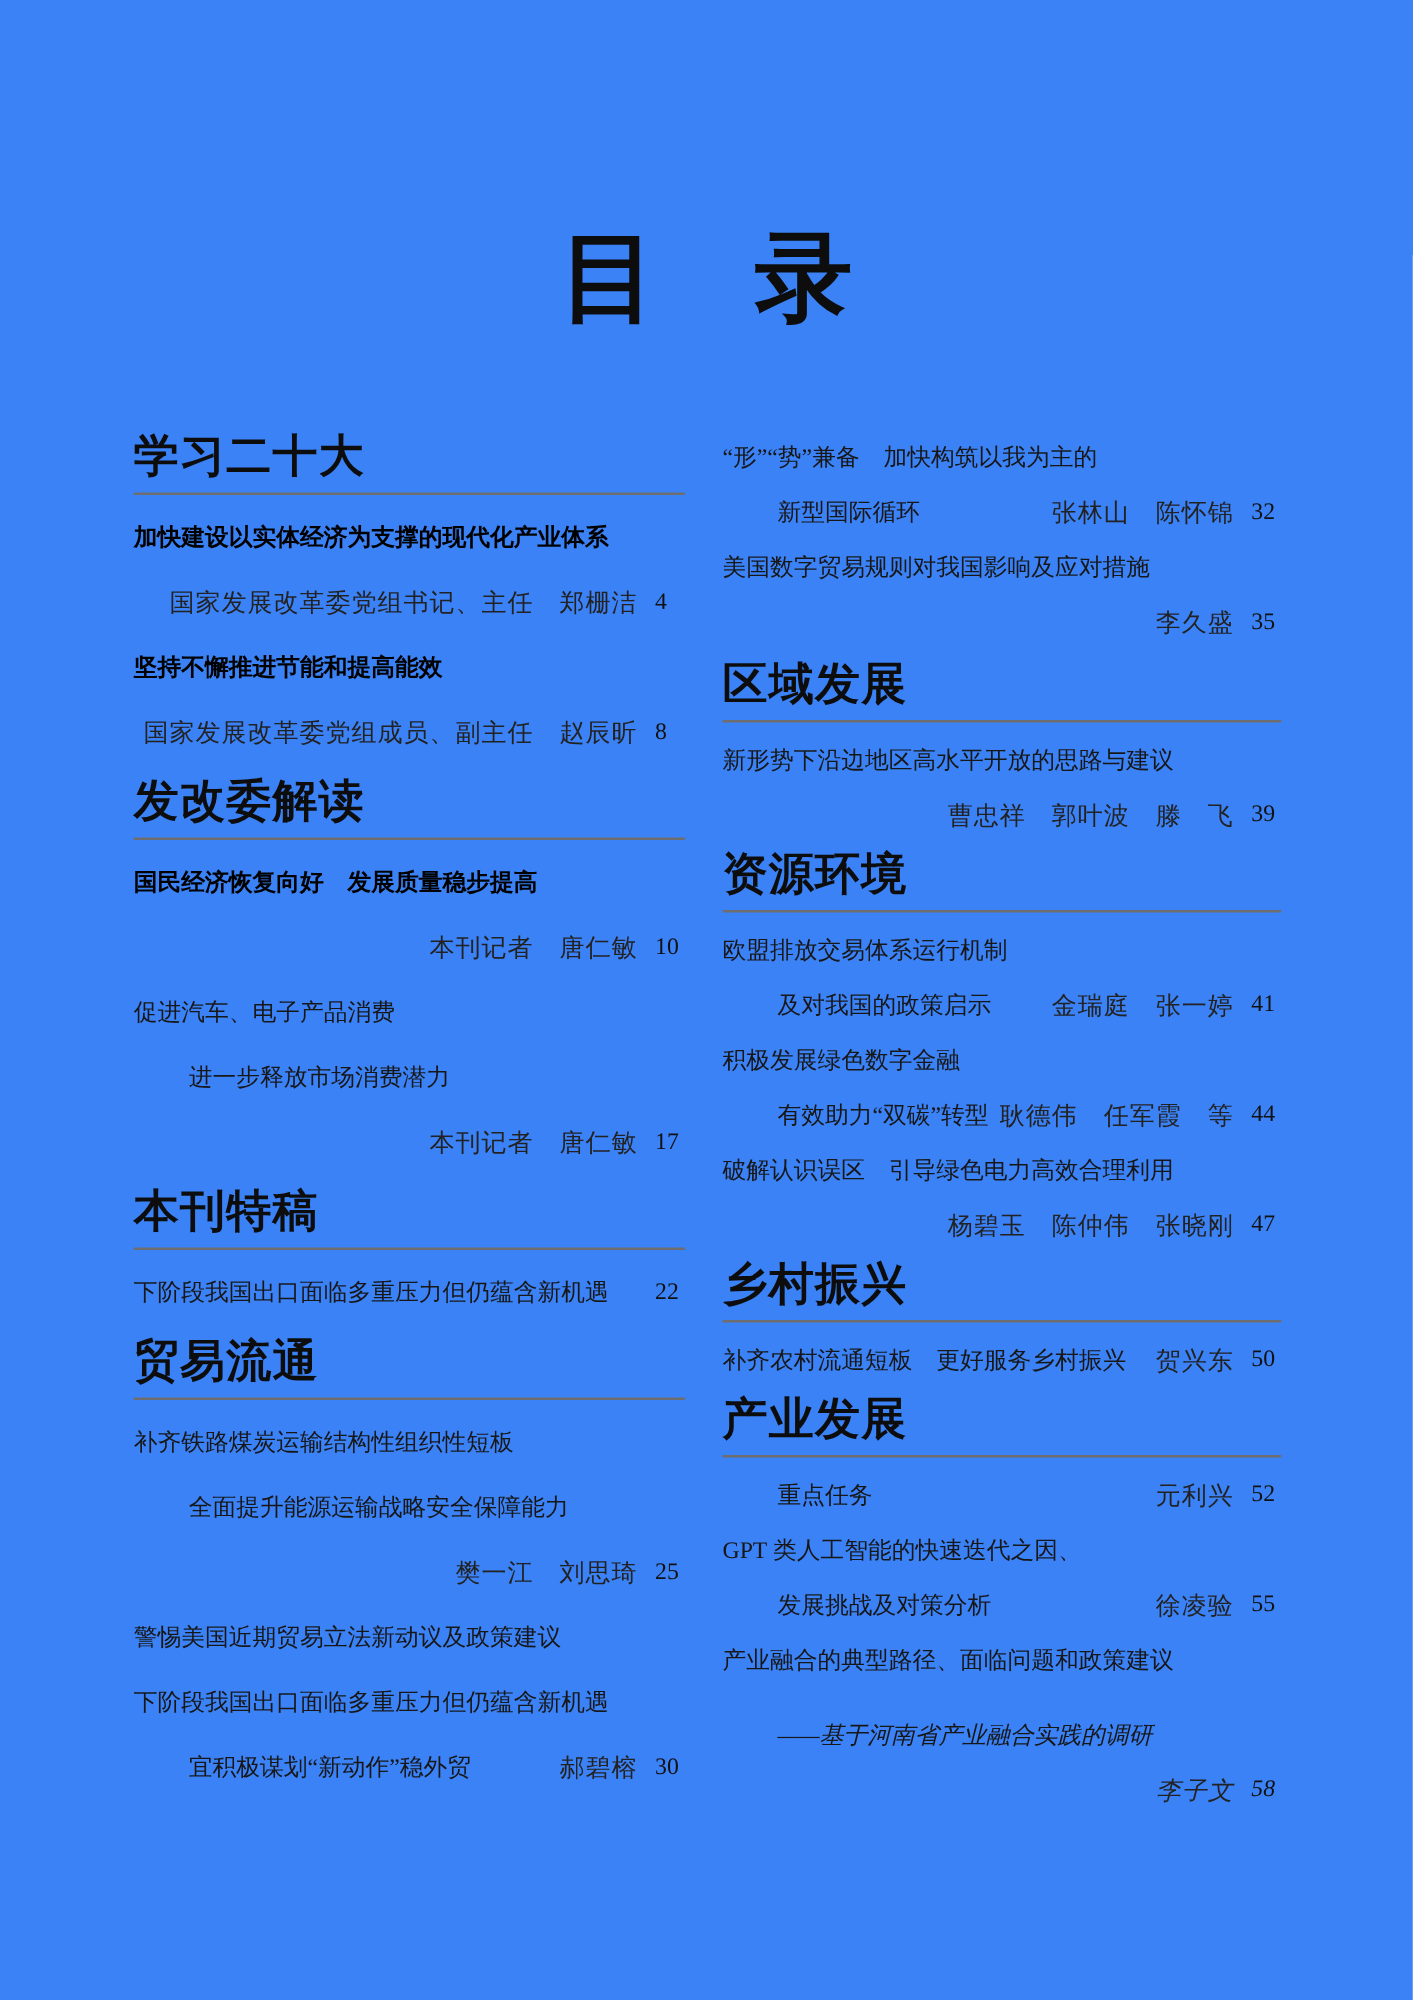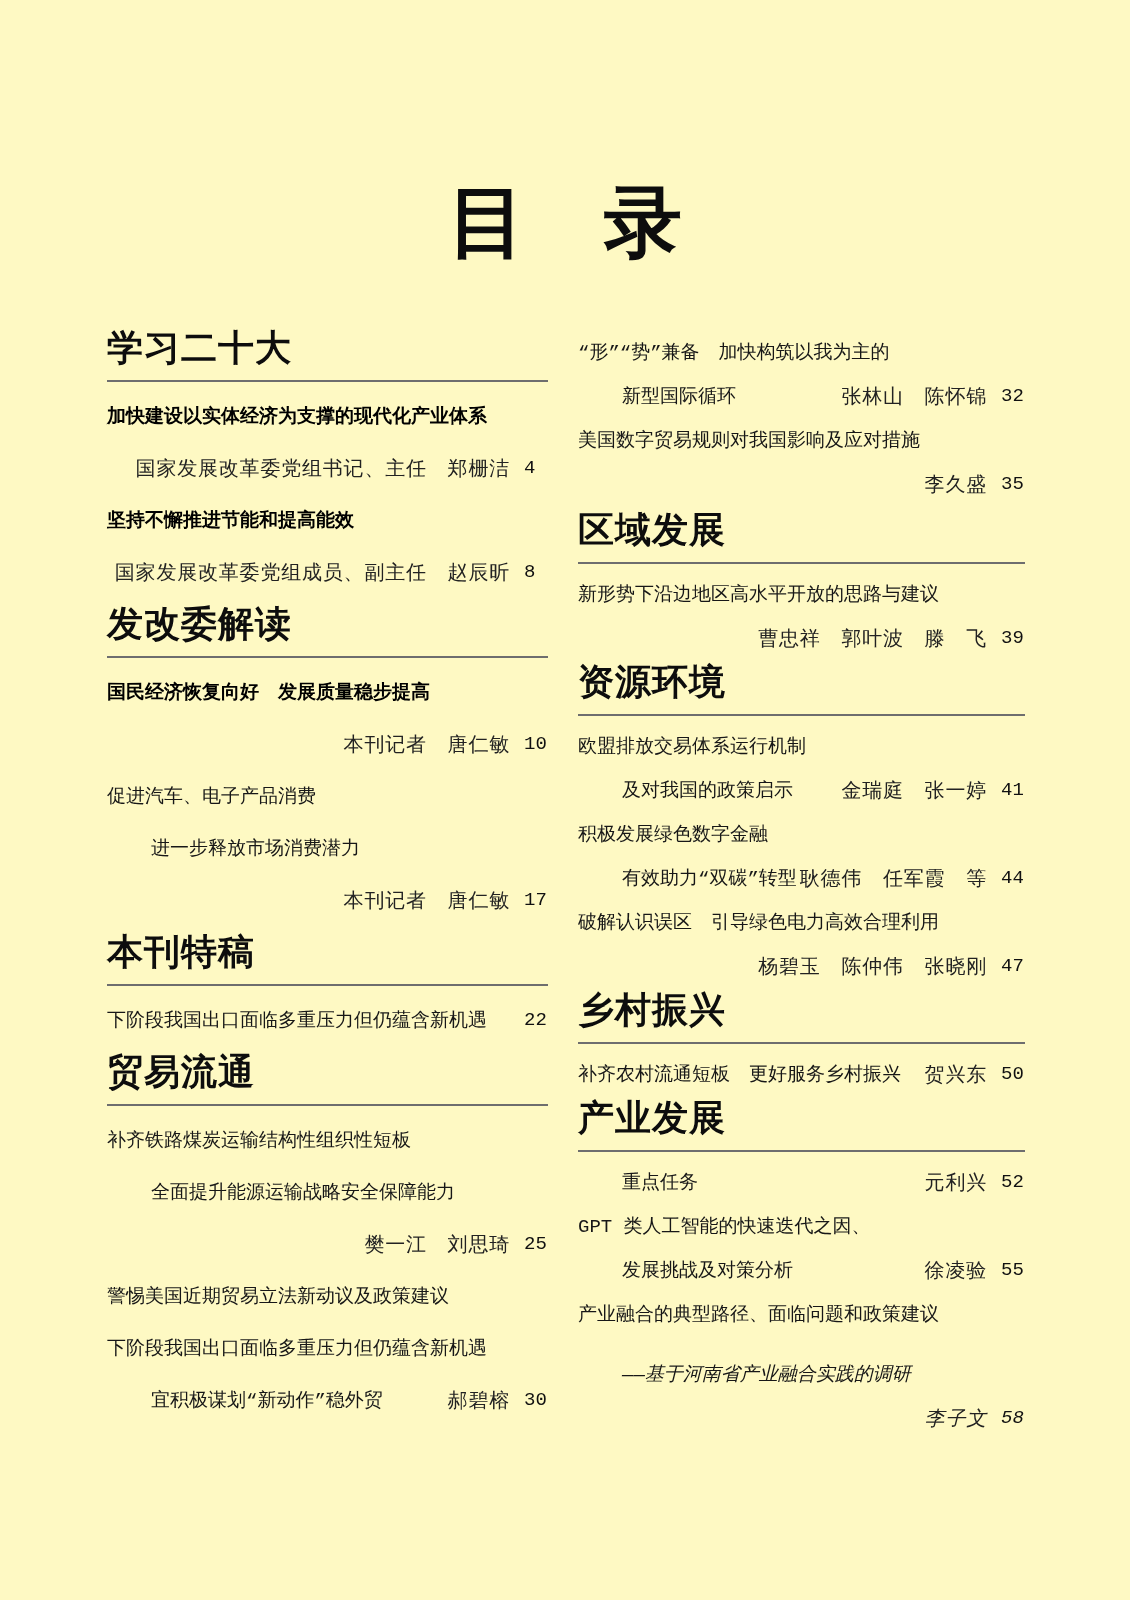--- a/index.html
+++ b/index.html
@@ -4,31 +4,31 @@
 <style>
   html, body { margin: 0; padding: 0; }
   body {
     width: 1130px; height: 1600px;
     background: #ffffff;
     position: relative;
     font-family: "Liberation Serif", "DejaVu Serif", serif;
     color: #171717;
     overflow: hidden;
   }
-  .page { position: absolute; inset: 0; background: #fef9c3; }
+  .page { position: absolute; inset: 0; background: #3b82f6; }
 
   .doc-title {
     position: absolute; top: 184px; left: 0; width: 100%;
     text-align: center;
     font-size: 78px; font-weight: 700; line-height: 1;
     color: #0d0d0d;
     margin: 0;
   }
 
-  .col { position: absolute; top: 330px; font-family: Liberation Mono, monospace; }
+  .col { position: absolute; top: 344px; }
   .col-left  { left: 107px; width: 441px; }
   .col-right { left: 578px; width: 447px; }
 
   .section-head {
     font-size: 36px; font-weight: 700; line-height: 42px;
     padding-bottom: 8px;
     border-bottom: 2px solid #6e6e6e;
     margin: 0 0 8px 0;
     color: #0d0d0d;
     letter-spacing: 1px;

